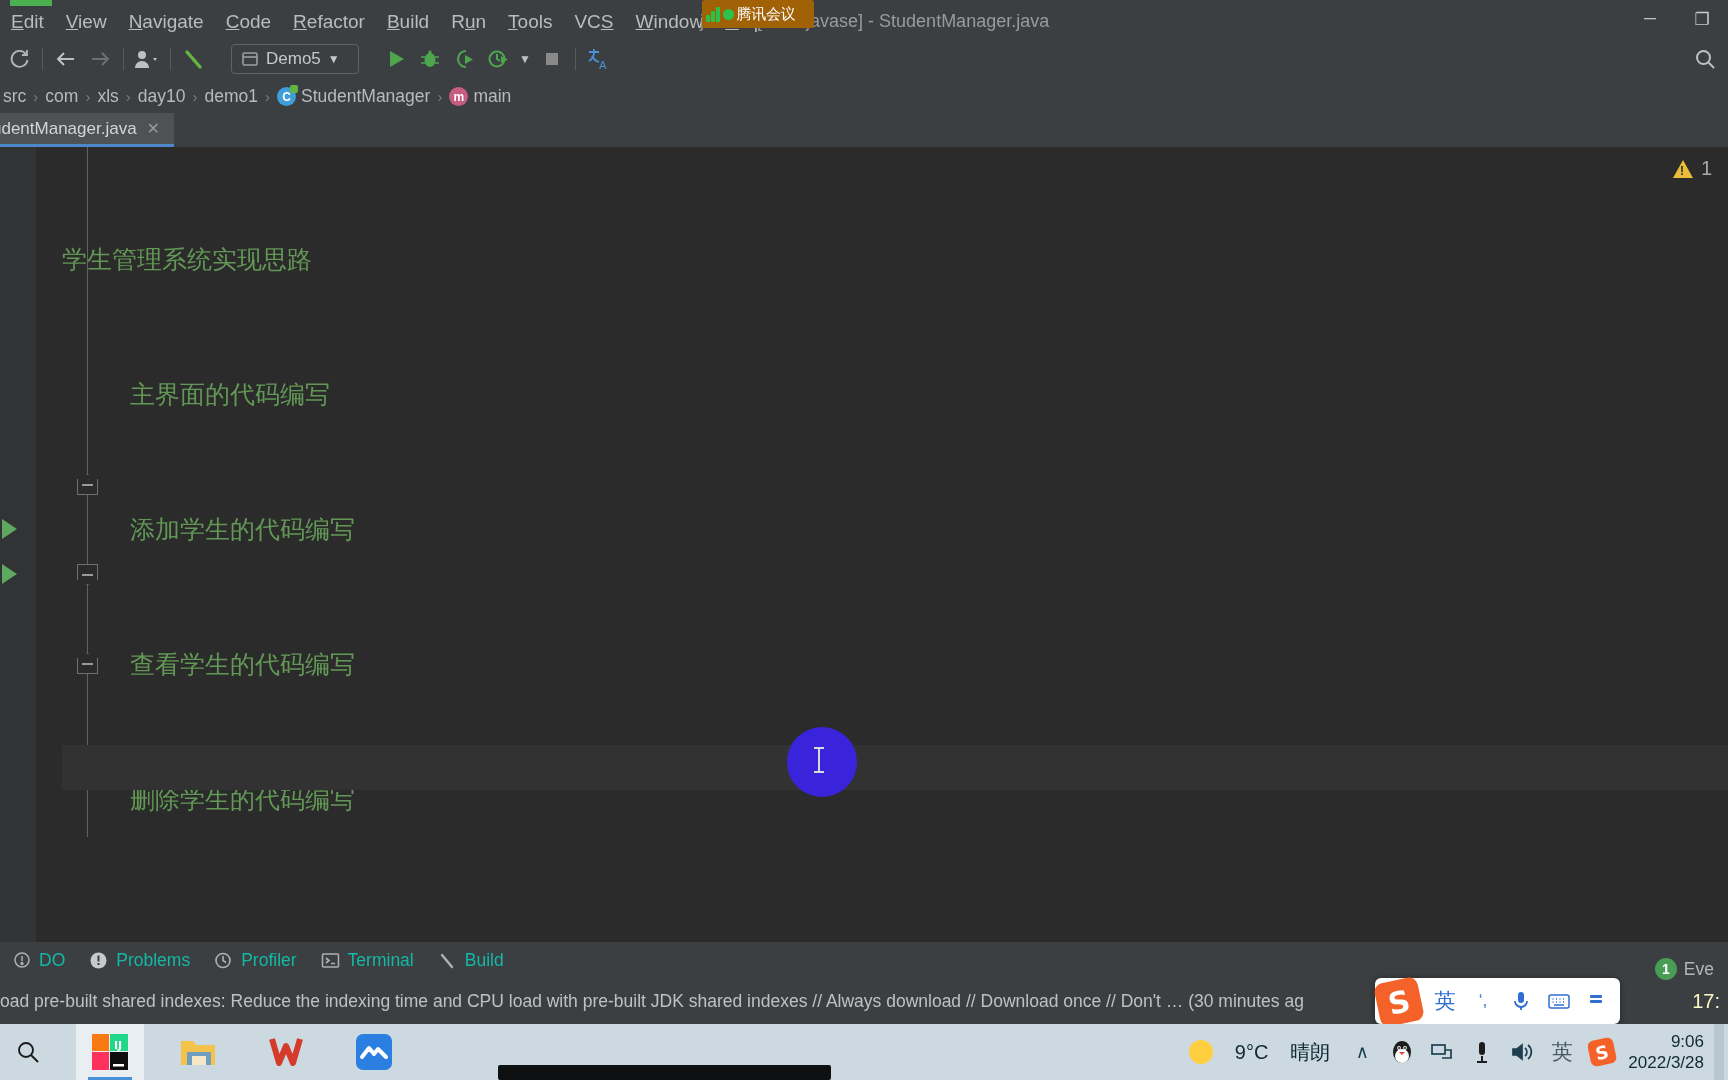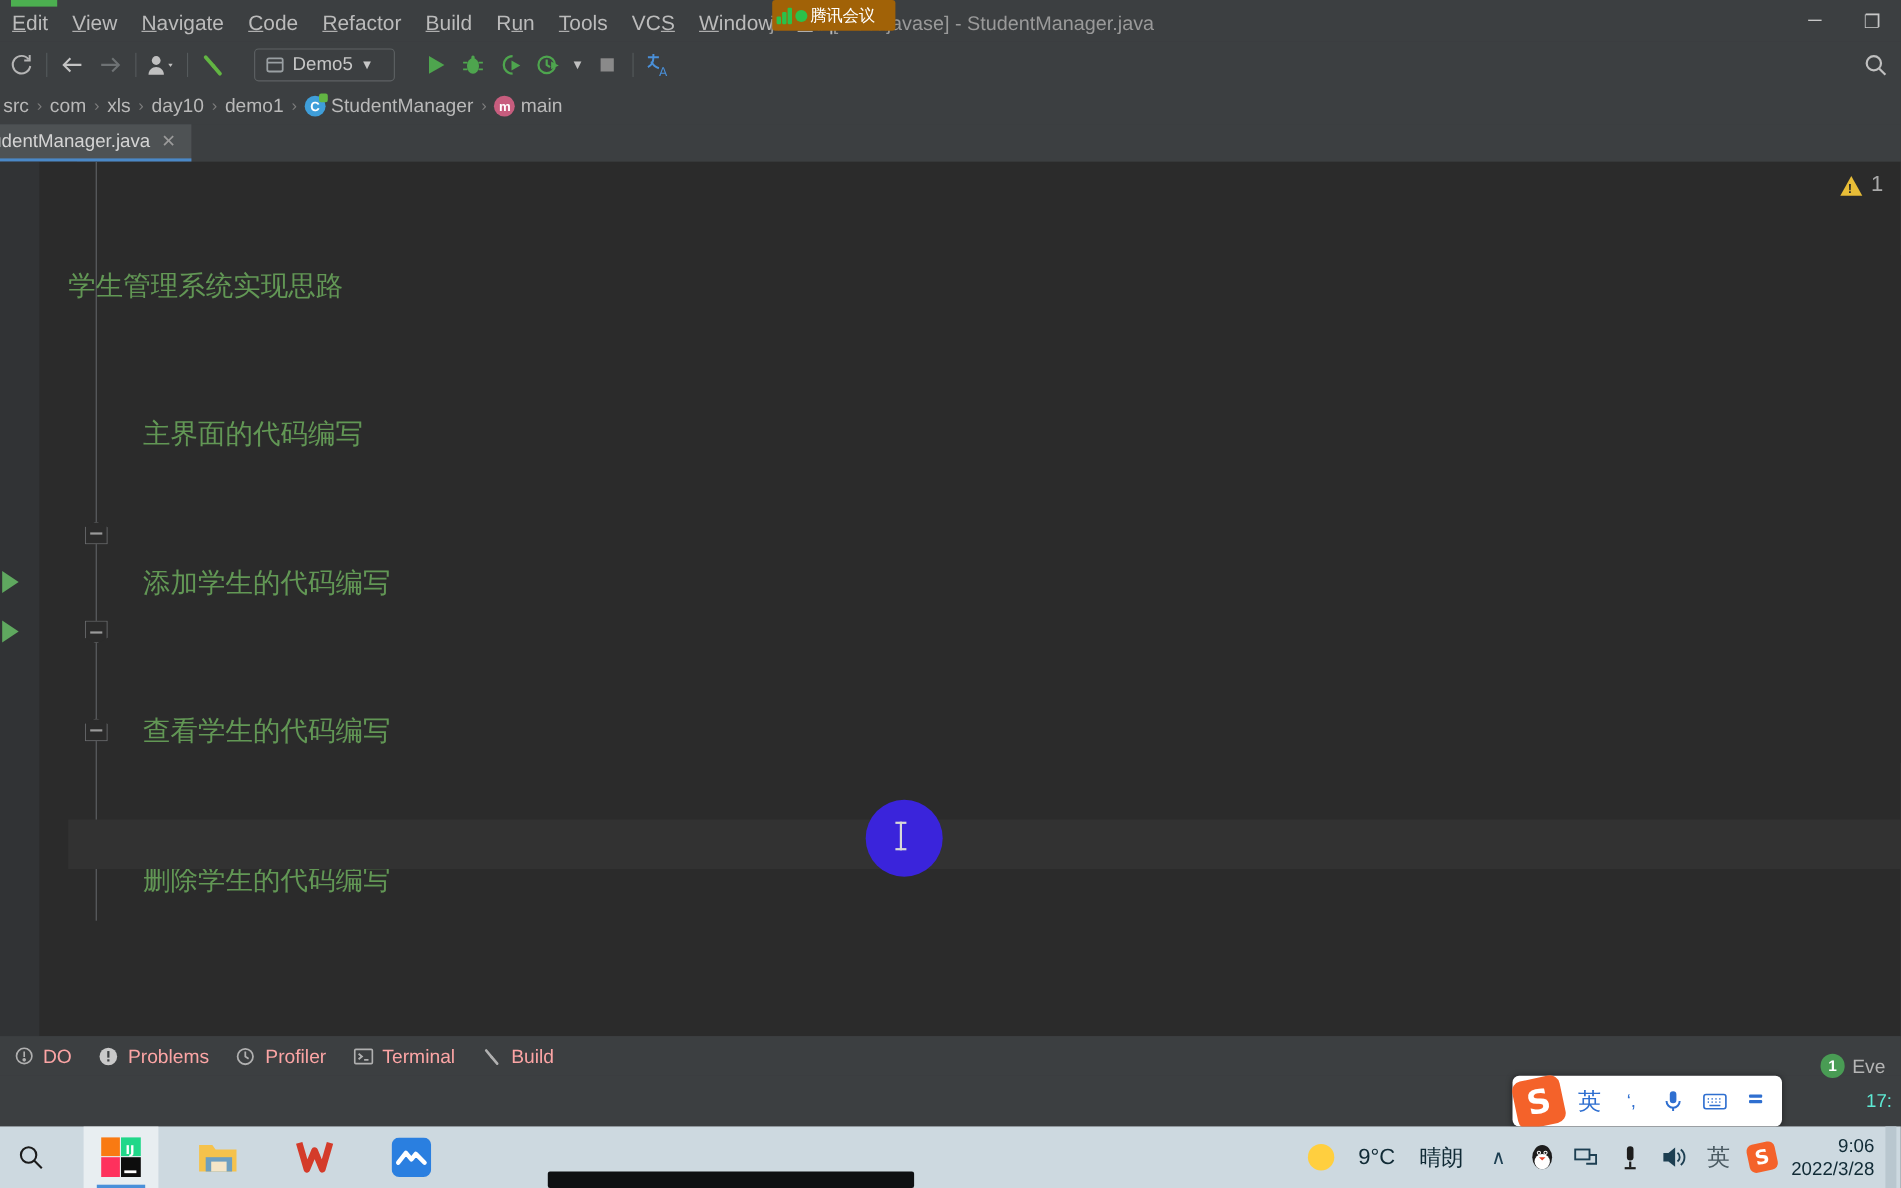--- a/index.html
+++ b/index.html
@@ -180,35 +180,35 @@
     background:#323232; z-index:1;
   }
 
   
   #toolwin {
     position:absolute; left:0; top:942px; width:1728px; height:36px;
     background:#3c3f41; display:flex; align-items:center; gap:0px;
   }
   .tw-item {
     display:flex; align-items:center; gap:8px; padding:4px 12px;
-    color:#fca5a5; font-size:17.5px; white-space:nowrap;
+    color:#14b8a6; font-size:17.5px; white-space:nowrap;
   }
   .tw-ic { display:flex; align-items:center; justify-content:center; width:19px; height:19px; }
 
   
   #statusline {
     position:absolute; left:0; top:978px; width:1728px; height:46px;
     background:#3c3f41; display:flex; align-items:center;
   }
   #notif-text {
     color:#c0c0c0; font-size:17.5px; white-space:nowrap; padding-left:0px;
   }
   #status-right {
     position:absolute; right:8px; top:0; height:46px; display:flex; align-items:center; gap:14px;
-    color:#5eead4; font-size:17px;
+    color:#fef9c3; font-size:20px;
   }
   #event-badge {
     display:flex; align-items:center; gap:7px; color:#b5b5b5; font-size:17.5px;
   }
   .badge-circle {
     width:22px;height:22px;border-radius:50%;background:#499c54;color:#fff;
     display:flex;align-items:center;justify-content:center;font-size:14px;font-weight:bold;
   }
 
   
@@ -535,20 +535,21 @@
           <svg width="19" height="19" viewBox="0 0 19 19" fill="none" stroke="#b0b0b0" stroke-width="2.4" stroke-linecap="round">
             <path d="M4 4l5 6"></path>
             <path d="M14 16l-5-6"></path>
           </svg>
         </span>
         <span>Build</span>
       </div>
     </div>
 
   <div id="statusline">
+    <div id="notif-text">oad pre-built shared indexes: Reduce the indexing time and CPU load with pre-built JDK shared indexes // Always download // Download once // Don't … (30 minutes aɡ</div>
     <div id="status-right">
       <span>17:</span>
     </div>
   </div>
 
   <div id="event-badge" style="position:absolute; right:14px; top:958px; z-index:65;">
     <span class="badge-circle">1</span>
     <span>Eve</span>
   </div>
 

